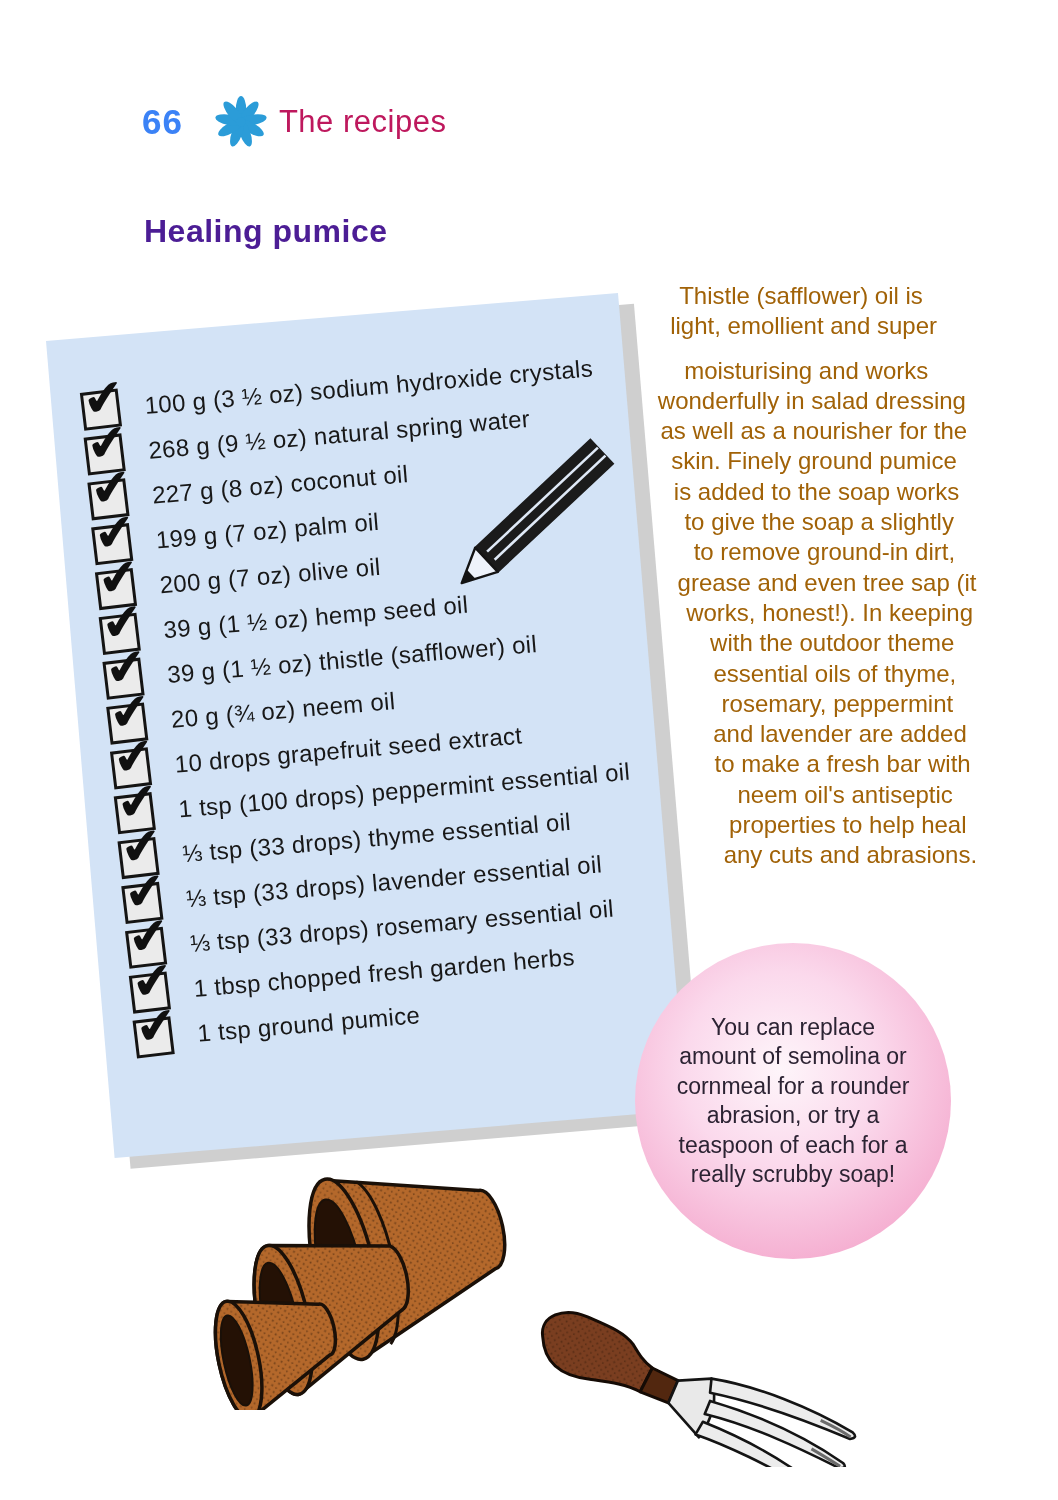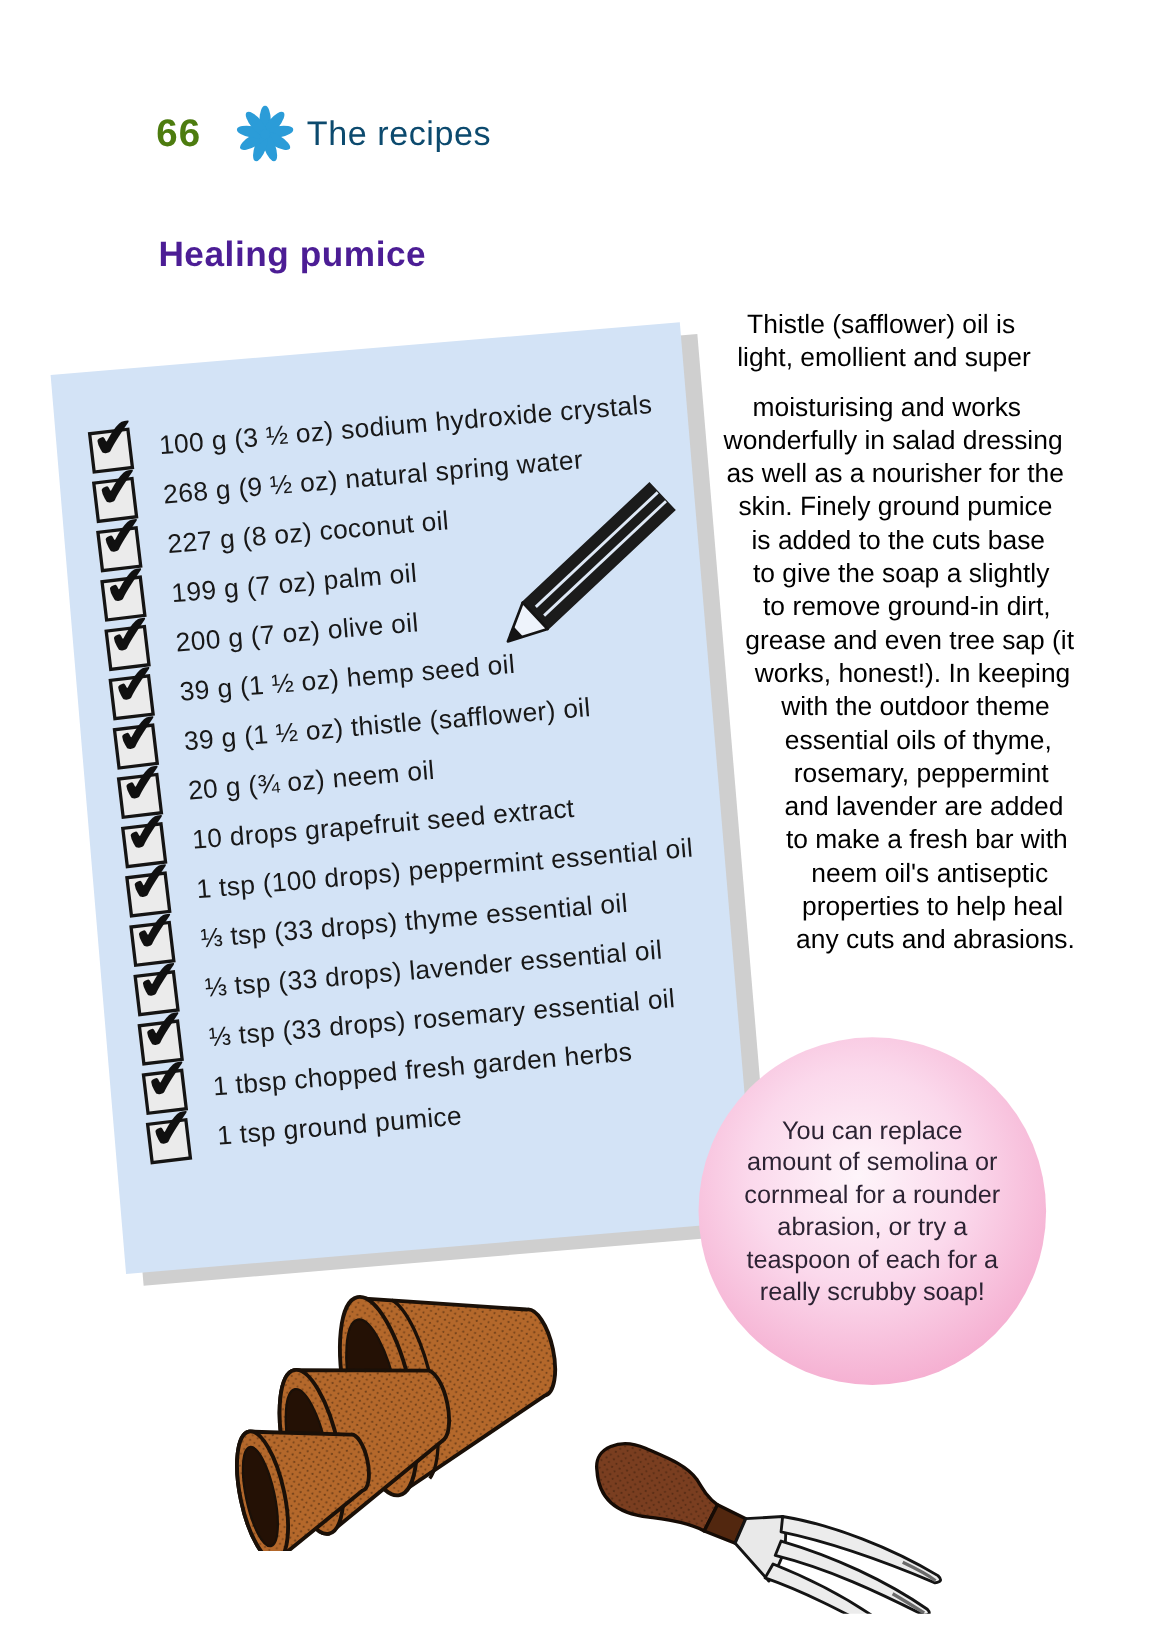--- a/index.html
+++ b/index.html
@@ -2,41 +2,41 @@
 <html><head>
 <meta charset="utf-8">
 <style>
   html,body{margin:0;padding:0;background:#ffffff;}
   .page{
     position:relative;width:1058px;height:1500px;background:#ffffff;overflow:hidden;
     font-family:"Liberation Sans", sans-serif;color:#1f1f1f;
   }
   
   .header{position:absolute;left:142px;top:96px;display:flex;align-items:center;}
-  .page-number{font-size:35px;font-weight:bold;letter-spacing:1px;color:#4d7c0f;}
+  .page-number{font-size:35px;font-weight:bold;letter-spacing:1px;color:#3b82f6;}
   .flower{width:52px;height:52px;margin-left:32px;margin-right:12px;}
-  .section-title{font-size:31px;color:#0c4a6e;letter-spacing:0.5px;}
+  .section-title{font-size:31px;color:#be185d;letter-spacing:0.5px;}
   
   .recipe-title{position:absolute;left:144px;top:213px;font-size:32px;font-weight:bold;color:#4c1d95;letter-spacing:0.5px;}
   
   .card-wrap{position:absolute;left:46px;top:341px;width:574px;height:820px;transform:rotate(-4.8deg);transform-origin:0 0;}
   .card-shadow{position:absolute;left:0;top:0;right:0;bottom:0;background:#cfcfcf;transform:translate(15px,12px);}
   .card{position:absolute;left:0;top:0;right:0;bottom:0;background:#d3e3f6;}
   .rows{position:absolute;left:30px;top:50px;}
   .row{display:flex;align-items:center;height:45px;}
   .checkbox{position:relative;width:32px;height:32px;background:#ebebeb;border:3px solid #141414;flex:0 0 auto;transform:rotate(-2deg);}
   .checkmark{
     position:absolute;left:-1px;top:-20px;font-size:50px;line-height:1;color:#101010;
     font-family:"DejaVu Sans", sans-serif;font-weight:bold;
   }
   .item-label{margin-left:25px;font-size:24px;color:#181818;white-space:nowrap;letter-spacing:0.3px;}
   .pencil{position:absolute;left:384px;top:98px;}
   
   .intro{position:absolute;left:650px;top:281px;width:302px;text-align:center;}
-  .intro-line{font-size:24px;line-height:30.3px;color:#000000;white-space:nowrap;}
+  .intro-line{font-size:24px;line-height:30.3px;color:#a16207;white-space:nowrap;}
   
   .tip{
     position:absolute;left:635px;top:943px;width:316px;height:316px;border-radius:50%;
     background:radial-gradient(circle at 46% 40%, #fef5fa 0%, #fbd9ec 38%, #f5afd1 76%, #f09fc8 100%);
     display:flex;align-items:center;justify-content:center;text-align:center;
   }
   .tip-line{font-size:23px;line-height:29.5px;color:#2c2333;white-space:nowrap;}
   
   .pots{position:absolute;left:195px;top:1150px;}
   .fork{position:absolute;left:522px;top:1292px;}
@@ -199,21 +199,21 @@
       <div class="intro-line" style="transform: translateX(2.6px);">light, emollient and super</div>
 
       <div class="intro-line" style="transform: translateX(5.2px); margin-top: 14px;">moisturising and works</div>
 
       <div class="intro-line" style="transform: translateX(7.8px);">wonderfully in salad dressing</div>
 
       <div class="intro-line" style="transform: translateX(10.4px);">as well as a nourisher for the</div>
 
       <div class="intro-line" style="transform: translateX(13px);">skin. Finely ground pumice</div>
 
-      <div class="intro-line" style="transform: translateX(15.6px);">is added to the cuts base</div>
+      <div class="intro-line" style="transform: translateX(15.6px);">is added to the soap works</div>
 
       <div class="intro-line" style="transform: translateX(18.2px);">to give the soap a slightly</div>
 
 
       <div class="intro-line" style="transform: translateX(23.4px);">to remove ground-in dirt,</div>
 
       <div class="intro-line" style="transform: translateX(26px);">grease and even tree sap (it</div>
 
       <div class="intro-line" style="transform: translateX(28.6px);">works, honest!). In keeping</div>
 

